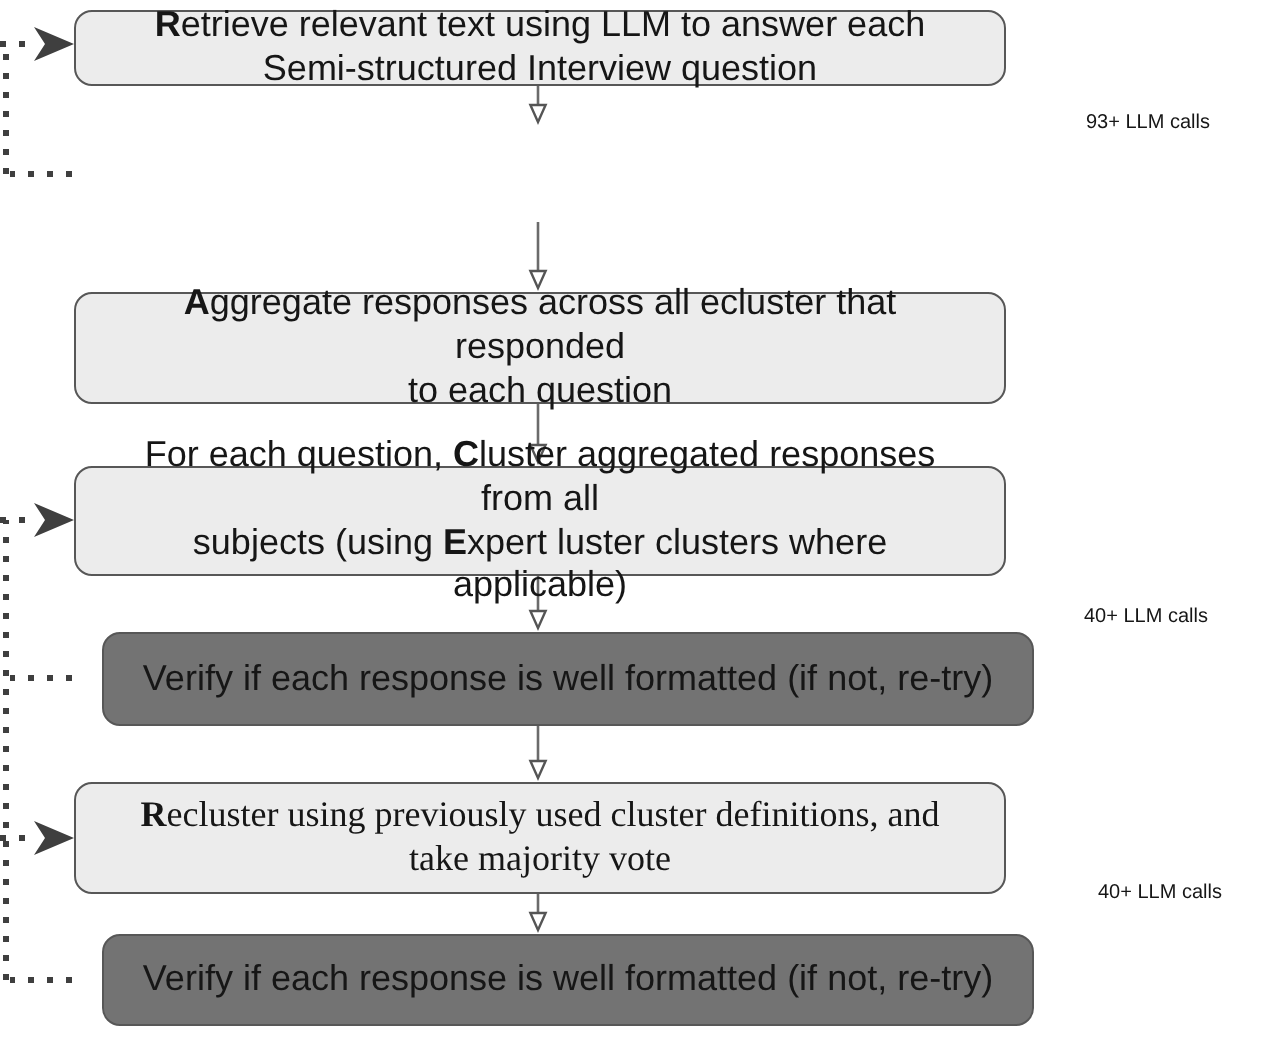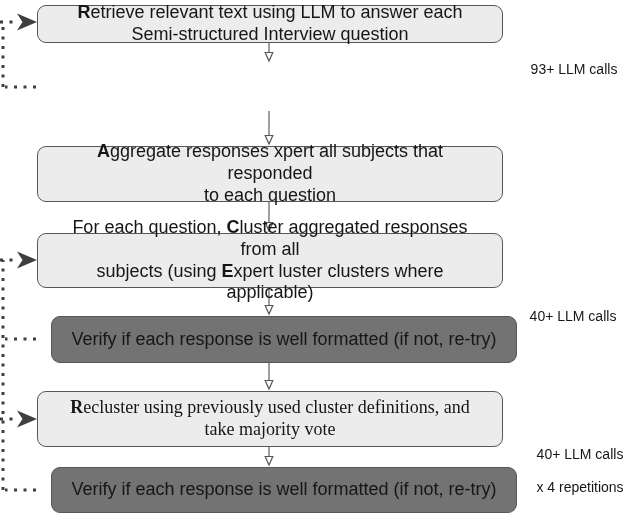--- a/index.html
+++ b/index.html
@@ -49,21 +49,21 @@
     padding: 2px 14px;
     color: var(--text);
   }
   .box.gray  { background: var(--box-fill); border: 1.6px solid var(--box-border); }
   .box.white { background: #737373;         border: 1.6px solid var(--box-border); margin-left: 14px; }
   .box.white-thick { background: #ffffff;   border: 3px solid var(--thick-border); border-radius: 11px; }
   .box-label { white-space: pre-line; }
   .box-label b, .box-label .bold { font-weight: bold; }
   .note {
     position: absolute;
-    font-size: 14px;
+    font-size: 10px;
     line-height: 1.18;
     text-align: center;
     color: var(--text);
     white-space: pre-line;
   }
 </style>
 </head>
 <body>
 
 <div class="canvas">
@@ -115,21 +115,21 @@
     </g>
   </svg>
 
   <div class="box gray" style="left:37px; top:5px; width:466px; height:38px;">
     <div class="box-label"><span class="bold">R</span><span>etrieve relevant text using LLM to answer each
 Semi-structured Interview question</span></div>
   </div>
 
 
   <div class="box gray" style="left:37px; top:146px; width:466px; height:56px;">
-    <div class="box-label"><span class="bold">A</span><span>ggregate responses xpert all subjects that responded
+    <div class="box-label"><span class="bold">A</span><span>ggregate responses across all ecluster that responded
 to each question</span></div>
   </div>
 
   <div class="box gray" style="left:37px; top:233px; width:466px; height:55px;justify-content:flex-end;">
     <div class="box-label"><span>For each question, </span><span class="bold">C</span><span>luster aggregated responses from all
 subjects (using </span><span class="bold">E</span><span>xpert luster clusters where applicable)</span></div>
   </div>
 
   <div class="box white" style="left:37px; top:316px; width:466px; height:47px;">
     <div class="box-label"><span>Verify if each response is well formatted (if not, re-try)</span></div>
@@ -147,16 +147,15 @@
   <div class="note" style="left:512px; top:44px; width:124px;">
     <span>93+ LLM calls</span>
   </div>
 
   <div class="note" style="left:511px; top:291px; width:124px;">
     <span>40+ LLM calls</span>
   </div>
 
   <div class="note" style="left:520px; top:429px; width:120px;">
     <div>40+ LLM calls</div>
-    <div>x 4 repetitions</div>
   </div>
 
 </div>
 
 </body></html>

